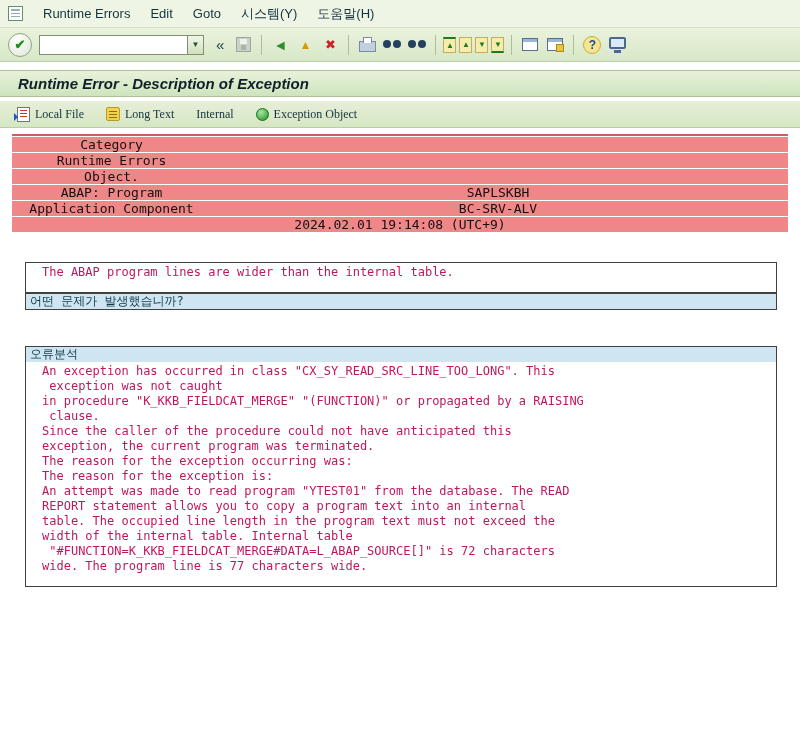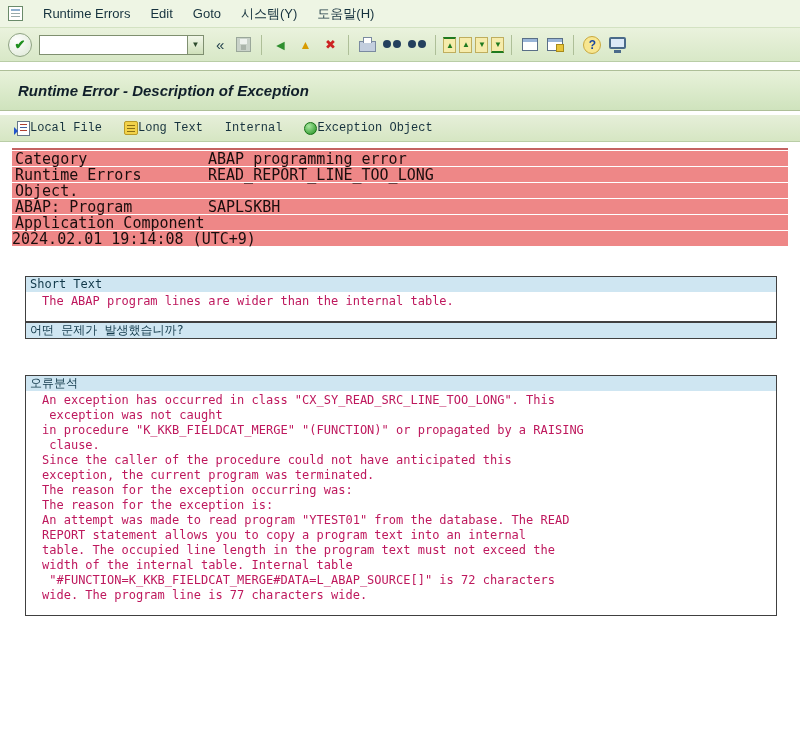--- a/index.html
+++ b/index.html
@@ -66,52 +66,52 @@
   .winicon::before { content:""; position:absolute; top:0; left:0; right:0; height:3px; background:#9ab6d8; }
   .winicon.shortcut::after { content:""; position:absolute; right:-2px; bottom:-2px; width:6px; height:6px; background:#e8c53a; border:1px solid #a88b1a; }
   .helpicon { width: 18px; height: 18px; border-radius: 50%; background: #f7e690; border: 1px solid #c9a93f;
               color: #1a47a0; font-weight: bold; font-size: 12px;
               display: flex; align-items: center; justify-content: center; }
   .monitor { width: 17px; height: 12px; background: #dce9f8; border: 2px solid #4a6a8a; border-radius: 2px; position: relative; margin-bottom: 4px; }
   .monitor::after { content:""; position:absolute; left:3px; right:3px; bottom:-6px; height:3px; background:#4a6a8a; }
   
   .gap-white { height: 8px; background: #fff; }
   .titlebar {
-    height: 41px; background: linear-gradient(#e8f2da, #cfe3bd);
+    height: 27px; background: linear-gradient(#e8f2da, #cfe3bd);
     border-top: 1px solid #aebf98; border-bottom: 1px solid #aebf98;
     display: flex; align-items: center; padding-left: 18px;
   }
   .titlebar .title-text { font-size: 15px; font-weight: bold; font-style: italic; color: #101f2a; }
   .gap-white2 { height: 4px; background: #fff; }
   
   .apptoolbar {
     height: 27px; background: linear-gradient(#e6efd9, #d6e6c3);
     border-bottom: 1px solid #b9cda6;
     display: flex; align-items: center; gap: 4px; padding-left: 8px;
   }
   .app-btn {
-    display: flex; align-items: center; 
+    display: flex; align-items: center; gap: 5px;
     padding: 2px 9px; font-size: 12px; color: #16323e;
     background: transparent; border: none; cursor: default;
-    font-family: Liberation Mono, monospace;
+    font-family: Liberation Serif, serif;
   }
   .localfile-icon { width: 13px; height: 15px; background: #fff; border: 1px solid #667788; position: relative; }
   .localfile-icon::before { content:""; position:absolute; top:2px; left:2px; right:2px; height:1px; background:#b04030; box-shadow: 0 3px 0 #4060a0, 0 6px 0 #b04030; }
   .localfile-icon::after { content:""; position:absolute; left:-4px; bottom:0; border:4px solid transparent; border-left-color:#2255cc; }
   .longtext-icon { width: 14px; height: 14px; background: #f2d24a; border: 1px solid #b99a28; border-radius: 2px; position: relative; }
   .longtext-icon::before { content:""; position:absolute; left:2px; right:2px; top:3px; height:1px; background:#8a6f14; box-shadow: 0 3px 0 #8a6f14, 0 6px 0 #8a6f14; }
   .exceptionobj-icon { width: 13px; height: 13px; border-radius: 50%;
     background: radial-gradient(circle at 35% 30%, #a8e8a0, #1f8f1f); border: 1px solid #157015; }
   
   .content { background: #ffffff; height: 605px; position: relative; }
   .content-top-line { height: 2px; background: #c46262; margin: 6px 12px 1px 12px; }
   .err-table { margin: 0 12px; }
   .err-row {
     display: flex; background: #ee8787; margin-bottom: 1px; height: 15px; align-items: center;
-    font-family: "DejaVu Sans Mono", monospace; font-size: 15px; color: #1a0d0d;
+    font-family: "DejaVu Sans Mono", monospace; font-size: 13px; color: #1a0d0d; text-align: center;
   }
   .err-label { width: 196px; padding-left: 3px; flex-shrink: 0; }
   .err-value { flex: 1; }
   .section {
     margin: 0 23px 0 25px; border: 1px solid #404040; background: #fff;
   }
   .section-header {
     background: #cfe6f2; color: #12394a; height: 15px; line-height: 15px;
     font-family: "DejaVu Sans Mono", monospace; font-size: 12px; padding-left: 4px;
   }
@@ -221,43 +221,41 @@
     <span>Exception Object</span>
   </button>
 </div>
 
 <div class="content">
   <div class="content-top-line"></div>
 
   <div class="err-table">
     <div class="err-row">
       <span class="err-label">Category</span>
-      <span class="err-value">ABAP programming error</span>
     </div>
     <div class="err-row">
       <span class="err-label">Runtime Errors</span>
-      <span class="err-value">READ_REPORT_LINE_TOO_LONG</span>
     </div>
     <div class="err-row">
       <span class="err-label">Object.</span>
     </div>
     <div class="err-row">
       <span class="err-label">ABAP: Program</span>
       <span class="err-value">SAPLSKBH</span>
     </div>
     <div class="err-row">
       <span class="err-label">Application Component</span>
+      <span class="err-value">BC-SRV-ALV</span>
     </div>
     <div class="err-row">
       <span class="err-value">2024.02.01 19:14:08 (UTC+9)</span>
     </div>
   </div>
 
   <div class="section mt-box1">
-    <div class="section-header">Short Text</div>
     <div class="section-body">The ABAP program lines are wider than the internal table.</div>
   </div>
 
   <div class="section mt-box2">
     <div class="section-header">어떤 문제가 발생했습니까?</div>
   </div>
 
   <div class="section mt-box3">
     <div class="section-header">오류분석</div>
     <div class="section-body">An exception has occurred in class "CX_SY_READ_SRC_LINE_TOO_LONG". This

